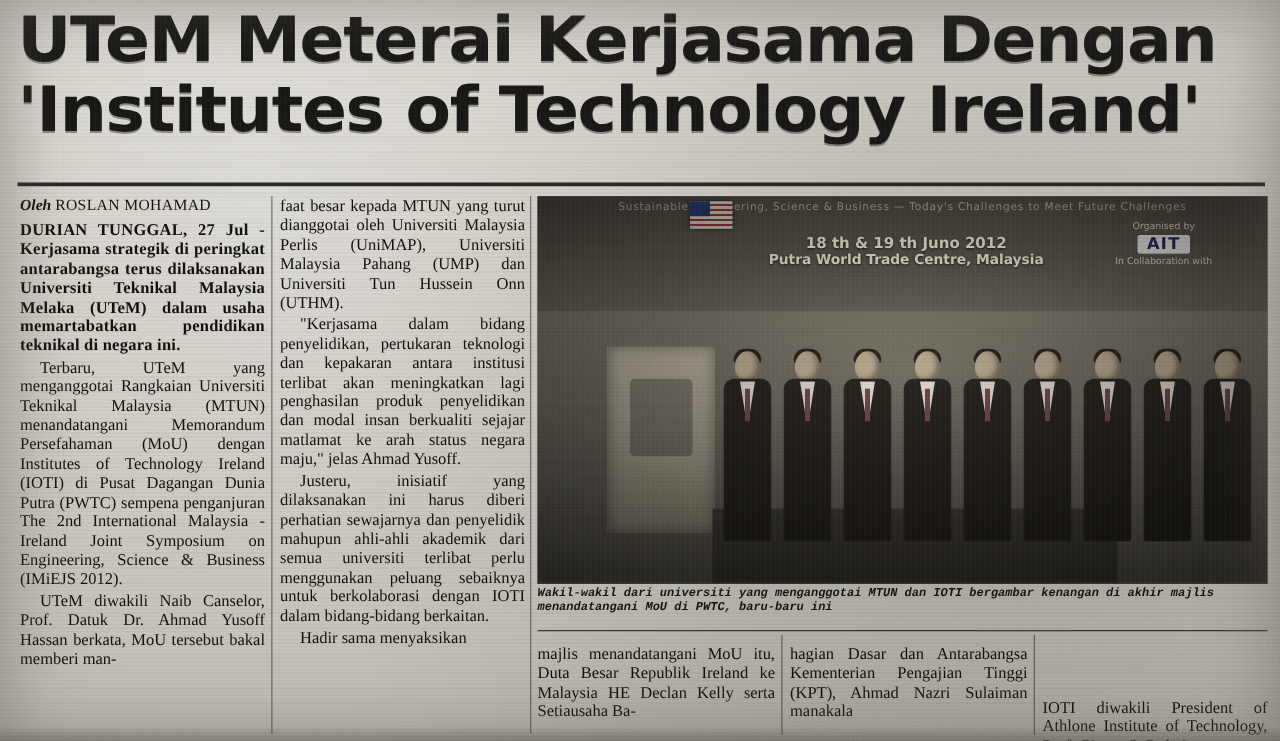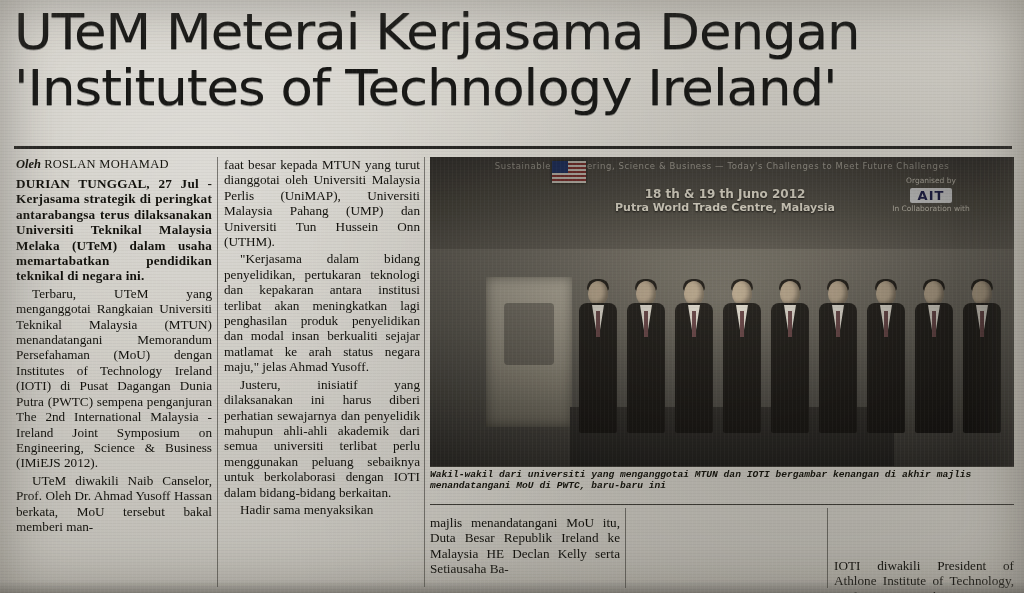--- a/index.html
+++ b/index.html
@@ -36,21 +36,21 @@
   }
 
   
   .headline {
     position: absolute;
     left: 14px;
     top: 4px;
     width: 1000px;
     color: #1a1a18;
     font-family: "DejaVu Sans", sans-serif;
-    font-weight: normal;
+    font-weight: bold;
     letter-spacing: -1px;
   }
   .headline .line {
     display: block;
     font-size: 50px;
     line-height: 56px;
     transform: scaleX(1.06);
     transform-origin: left center;
     white-space: nowrap;
     text-shadow: 0 1px 0 rgba(0,0,0,0.35);
@@ -381,21 +381,21 @@
   </div>
 
   <div class="vrule" id="vr1"></div>
   <div class="vrule" id="vr2"></div>
   <div class="vrule" id="vr3"></div>
   <div class="vrule" id="vr4"></div>
 
   <div class="col" id="col1">
     <p class="first lead">DURIAN TUNGGAL, 27 Jul - Kerjasama strategik di peringkat antarabangsa terus dilaksanakan Universiti Teknikal Malaysia Melaka (UTeM) dalam usaha memartabatkan pendidikan teknikal di negara ini.</p>
     <p>Terbaru, UTeM yang menganggotai Rangkaian Universiti Teknikal Malaysia (MTUN) menandatangani Memorandum Persefahaman (MoU) dengan Institutes of Technology Ireland (IOTI) di Pusat Dagangan Dunia Putra (PWTC) sempena penganjuran The 2nd International Malaysia - Ireland Joint Symposium on Engineering, Science &amp; Business (IMiEJS 2012).</p>
-    <p>UTeM diwakili Naib Canselor, Prof. Oleh Dr. Ahmad Yusoff Hassan berkata, MoU tersebut bakal memberi man-</p>
+    <p>UTeM diwakili Naib Canselor, Prof. Datuk Dr. Ahmad Yusoff Hassan berkata, MoU tersebut bakal memberi man-</p>
   </div>
 
   <div class="col" id="col2">
     <p class="first">faat besar kepada MTUN yang turut dianggotai oleh Universiti Malaysia Perlis (UniMAP), Universiti Malaysia Pahang (UMP) dan Universiti Tun Hussein Onn (UTHM).</p>
     <p>"Kerjasama dalam bidang penyelidikan, pertukaran teknologi dan kepakaran antara institusi terlibat akan meningkatkan lagi penghasilan produk penyelidikan dan modal insan berkualiti sejajar matlamat ke arah status negara maju," jelas Ahmad Yusoff.</p>
     <p>Justeru, inisiatif yang dilaksanakan ini harus diberi perhatian sewajarnya dan penyelidik mahupun ahli-ahli akademik dari semua universiti terlibat perlu menggunakan peluang sebaiknya untuk berkolaborasi dengan IOTI dalam bidang-bidang berkaitan.</p>
     <p>Hadir sama menyaksikan</p>
   </div>
 
   <div class="photo">
@@ -485,19 +485,22 @@
     </div>
   </div>
 
   <div class="caption-rule"></div>
   <div class="caption">Wakil-wakil dari universiti yang menganggotai MTUN dan IOTI bergambar kenangan di akhir majlis menandatangani MoU di PWTC, baru-baru ini</div>
   <div class="caption-rule2"></div>
 
   <div class="col" id="col3">
     <p class="first">majlis menandatangani MoU itu, Duta Besar Republik Ireland ke Malaysia HE Declan Kelly serta Setiausaha Ba-</p>
   </div>
+  <div class="col" id="col4">
+    <p class="first">hagian Dasar dan Antarabangsa Kementerian Pengajian Tinggi (KPT), Ahmad Nazri Sulaiman manakala</p>
+  </div>
   <div class="col" id="col5">
     <p class="first">IOTI diwakili President of Athlone Institute of Technology, Prof. Ciaran O Cathaim.</p>
   </div>
 
   <div class="bottom-smudge"></div>
   <div class="edge-fade"></div>
 </div>
 
 </body></html>

